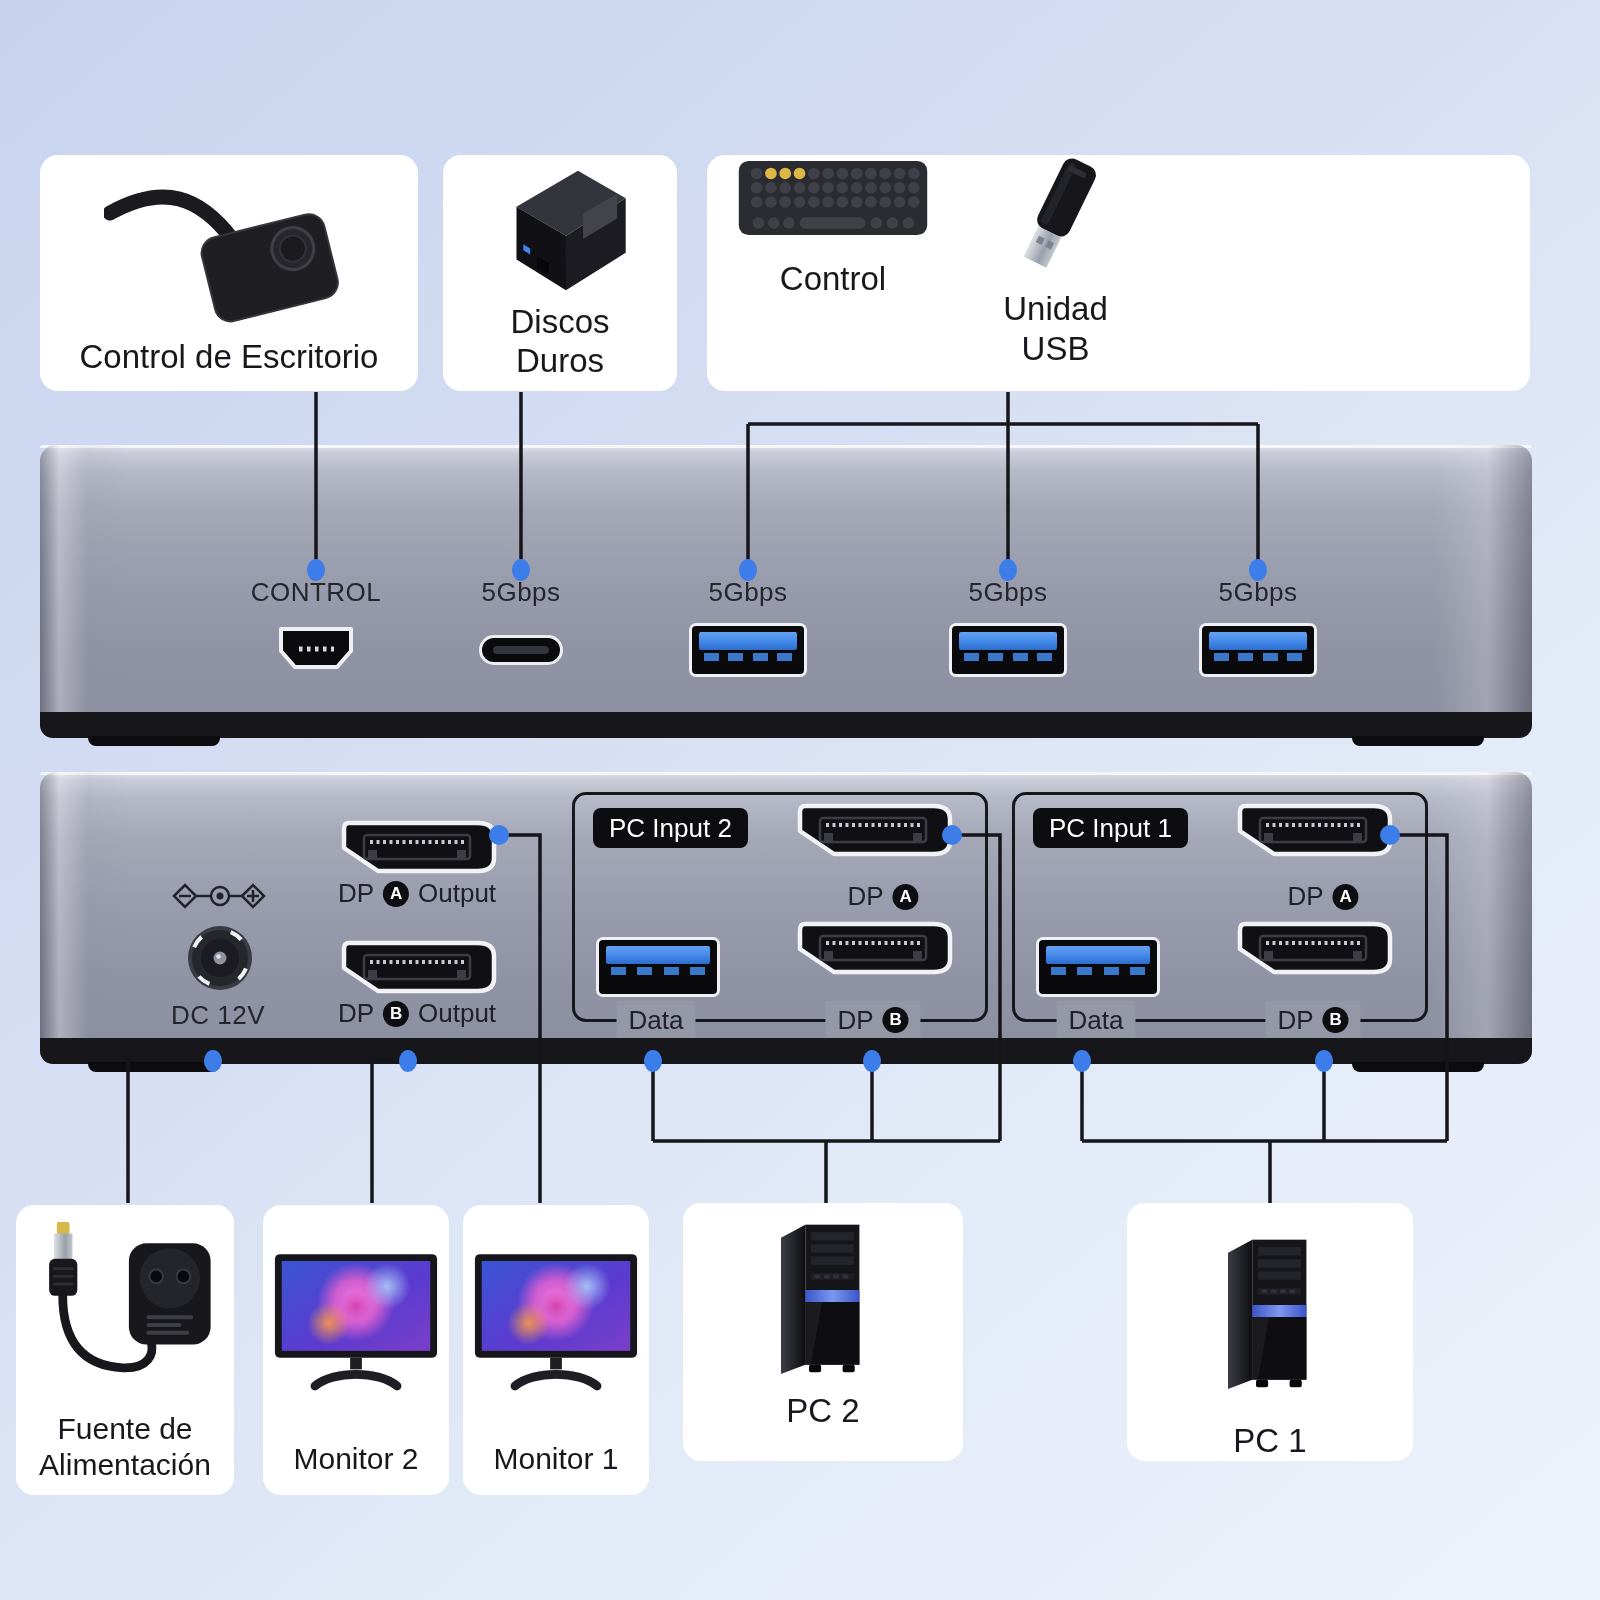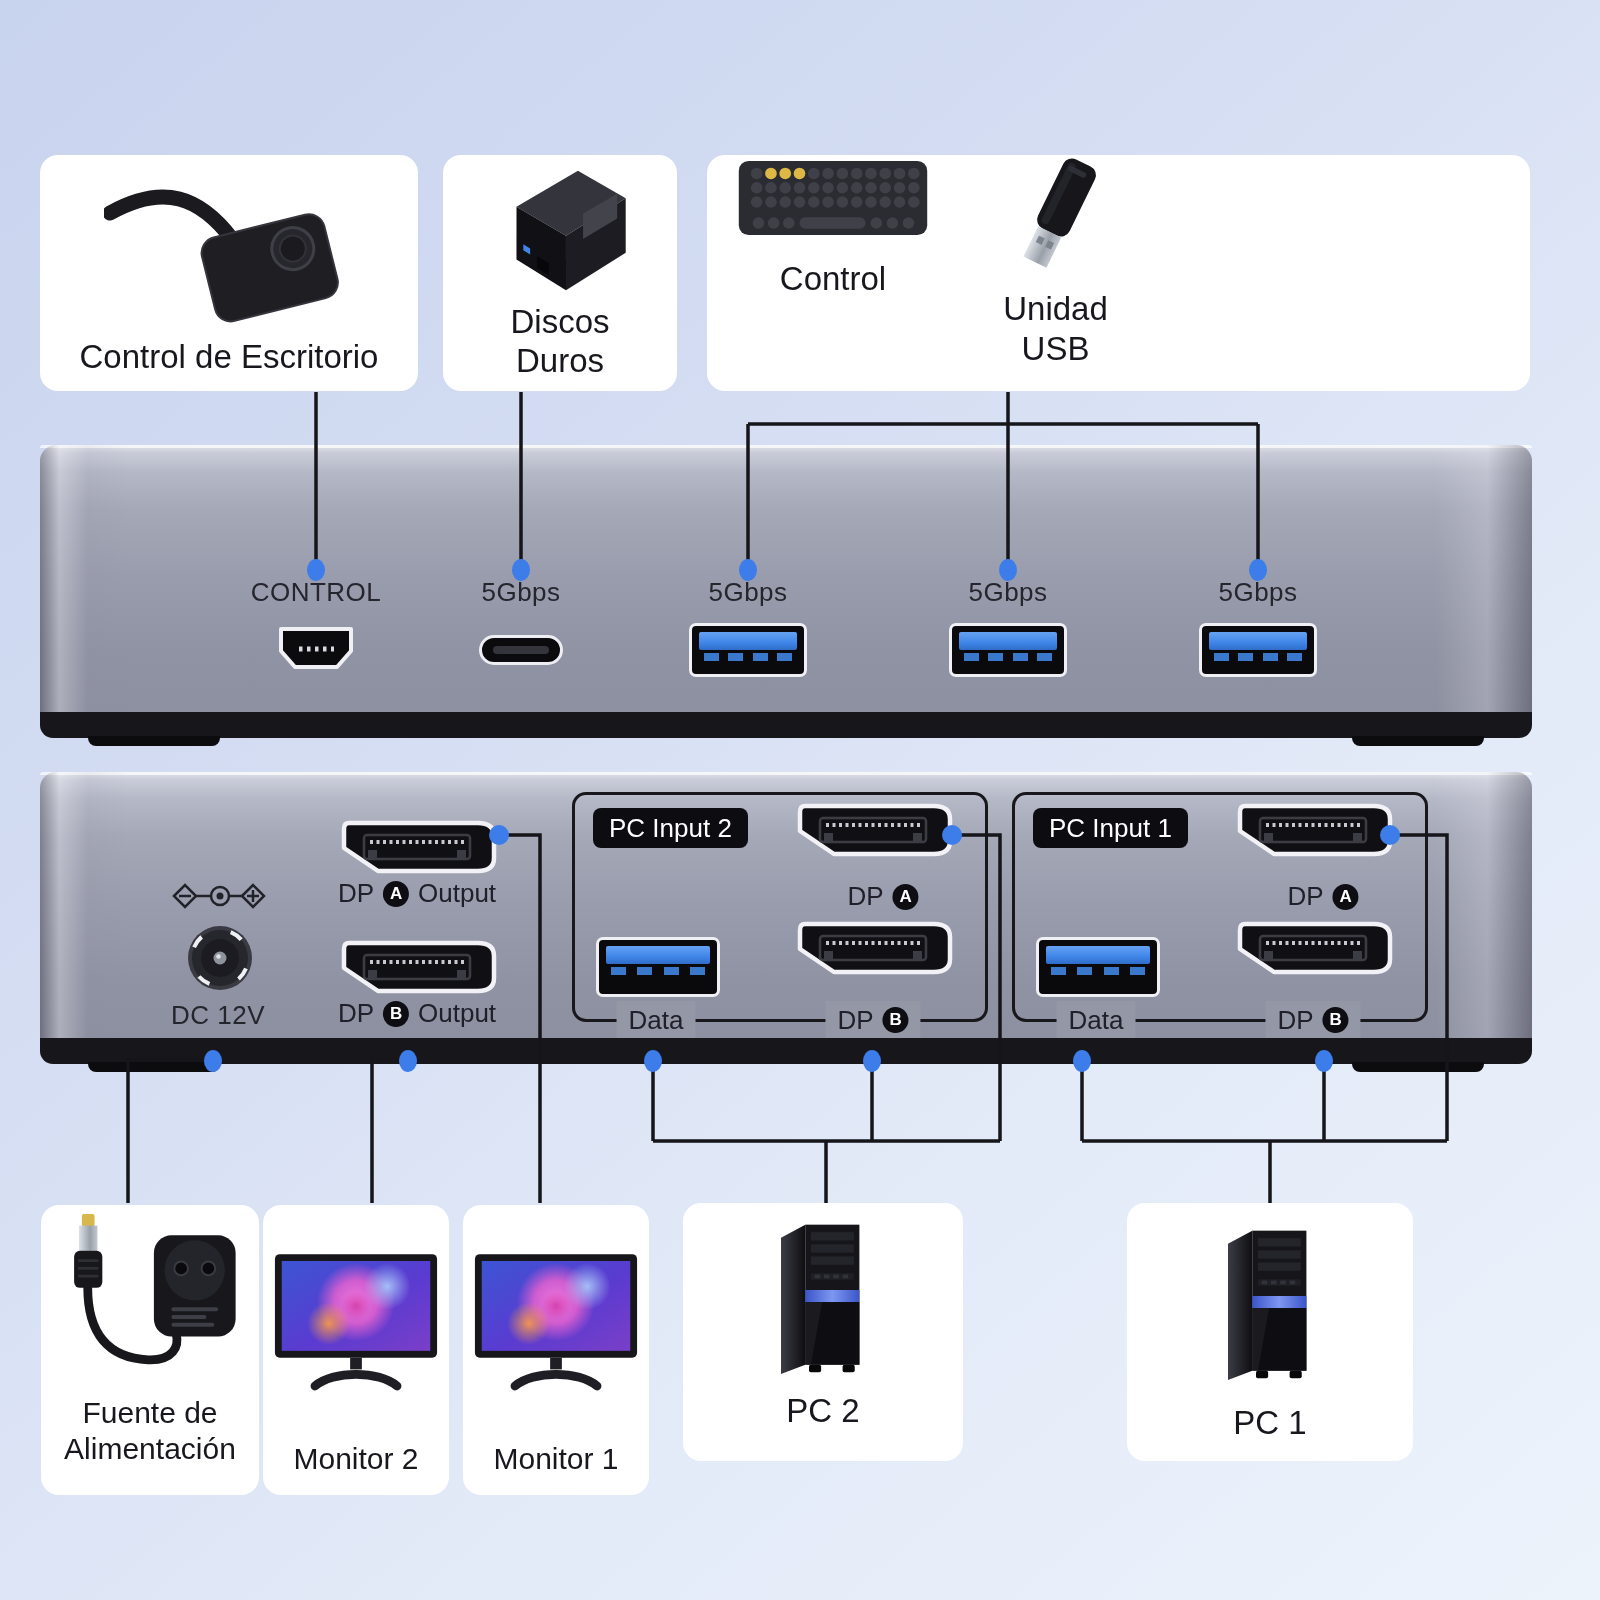--- a/index.html
+++ b/index.html
@@ -416,21 +416,21 @@
               <rect x="73" y="108" width="8" height="9" fill="#7d848e"></rect>
           </g>
         </svg>
       </div>
       <div class="card-label">Unidad</div>
       <div class="card-label">USB</div>
     </div>
   </div>
 </div>
 
-<div class="card bottomrow" style="left:41px;top:1205px;width:218px;height:290px;padding-bottom:28px">
+<div class="card bottomrow" style="left:16px;top:1205px;width:218px;height:290px;padding-bottom:12px">
   <div class="icon-box">
     <svg width="196" height="180" viewBox="0 0 200 185">
       <rect x="30" y="4" width="13" height="13" rx="2" fill="#d7b84a"></rect>
       <rect x="27" y="16" width="19" height="26" fill="url(#metalGrad)"></rect>
       <rect x="22" y="42" width="29" height="38" rx="6" fill="#17171c"></rect>
       <path d="M26,52 h21 M26,60 h21 M26,68 h21" stroke="#2e2e35" stroke-width="3"></path>
       <path d="M36,80 C36,126 56,152 98,154 C124,155 130,140 127,128" stroke="#17171c" stroke-width="9" fill="none" stroke-linecap="round"></path>
       <rect x="104" y="26" width="84" height="104" rx="18" fill="#17171c"></rect>
       <circle cx="146" cy="62" r="31" fill="#24242b"></circle>
       <circle cx="132" cy="60" r="7" fill="#0a0a0e" stroke="#3a3a43" stroke-width="2"></circle>
@@ -492,21 +492,21 @@
       <rect x="56" y="80" width="58" height="13" fill="url(#blueStripeGrad)"></rect>
       <rect x="56" y="93" width="58" height="67" fill="#0d0d12"></rect>
       <polygon points="56,93 74,93 62,160 56,160" fill="rgba(255,255,255,.06)"></polygon>
       <rect x="60" y="160" width="13" height="8" rx="2" fill="#08080b"></rect>
         <rect x="96" y="160" width="13" height="8" rx="2" fill="#08080b"></rect>
     </svg>
   </div>
   <div class="card-label">PC 2</div>
 </div>
 
-<div class="card bottomrow" style="left:1127px;top:1203px;width:286px;height:258px;padding-bottom:18px">
+<div class="card bottomrow" style="left:1127px;top:1203px;width:286px;height:258px;">
   <div class="icon-box">
     <svg width="140" height="164" viewBox="0 0 150 175">
       <polygon points="30,24 56,10 56,160 30,170" fill="url(#towerSideGrad)"></polygon>
       <rect x="56" y="10" width="58" height="150" fill="#15151a"></rect>
       <rect x="62" y="18" width="46" height="9" fill="#24242b"></rect>
         <rect x="62" y="31" width="46" height="9" fill="#24242b"></rect>
         <rect x="62" y="44" width="46" height="9" fill="#24242b"></rect>
       <rect x="62" y="62" width="46" height="7" fill="#1f1f26"></rect>
       <rect x="66" y="63.5" width="6" height="4" fill="#32323b"></rect>
         <rect x="76" y="63.5" width="6" height="4" fill="#32323b"></rect>

